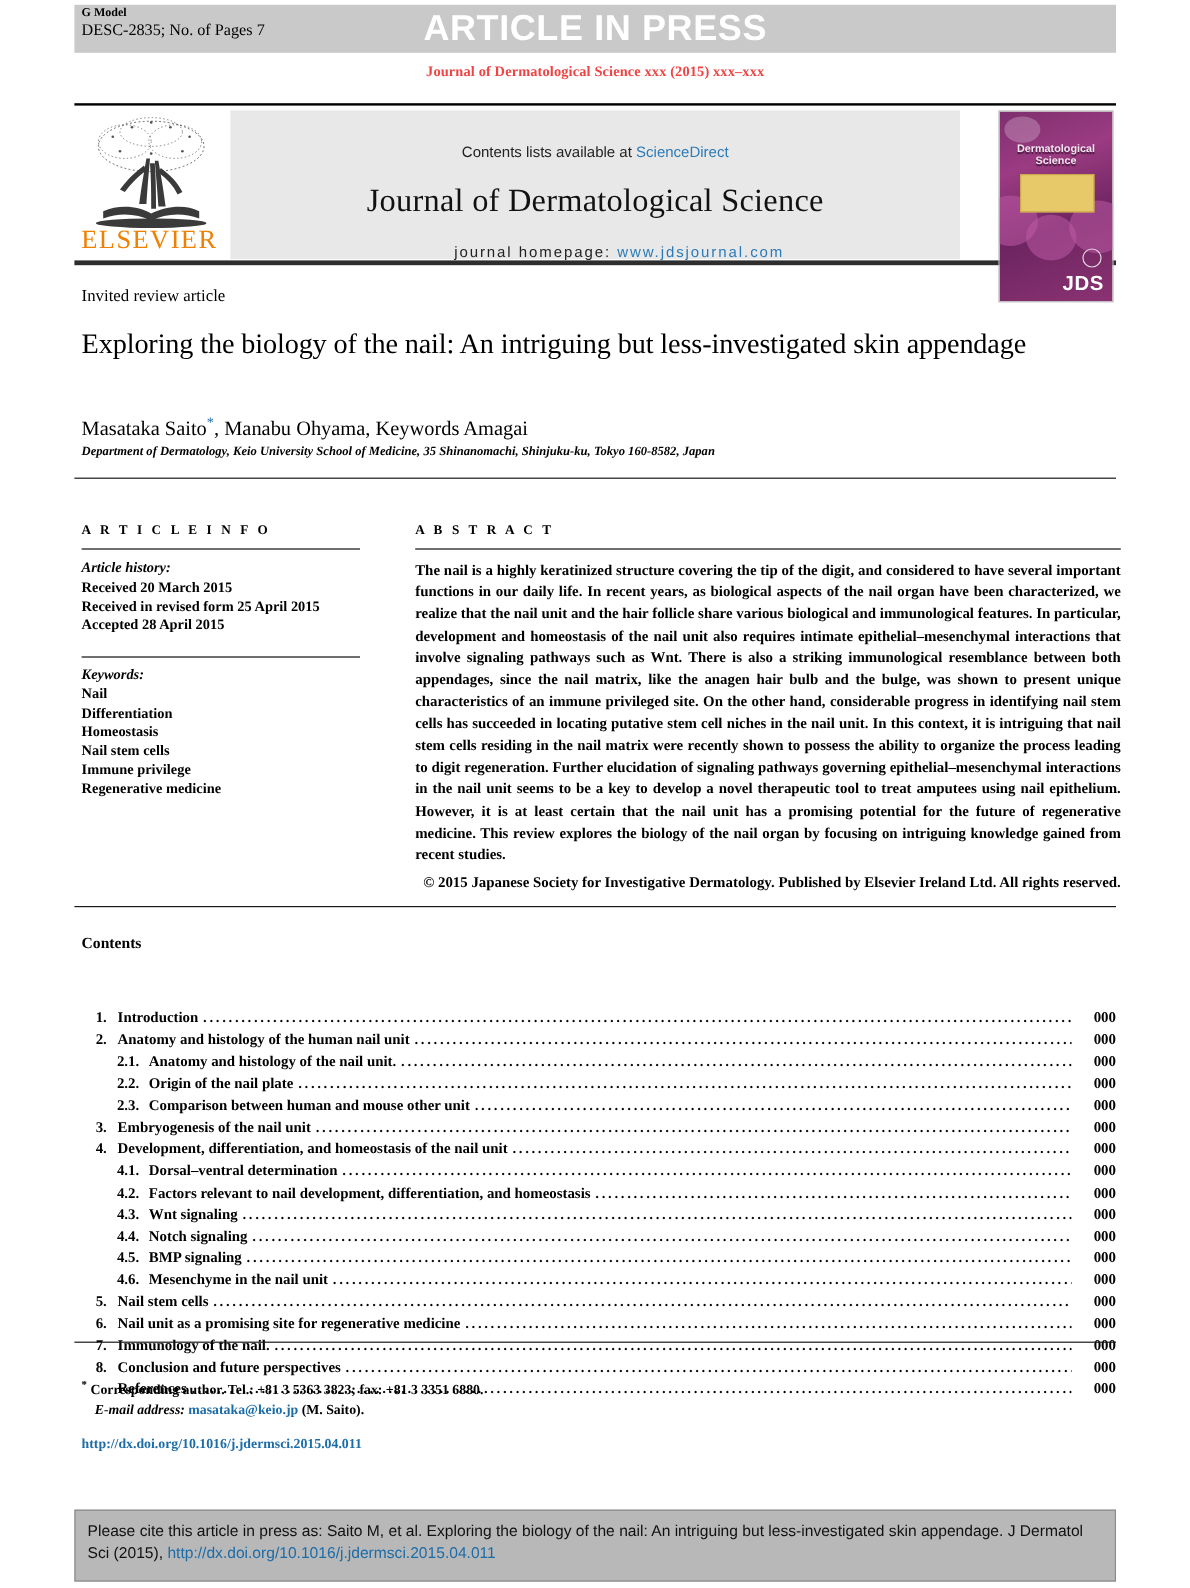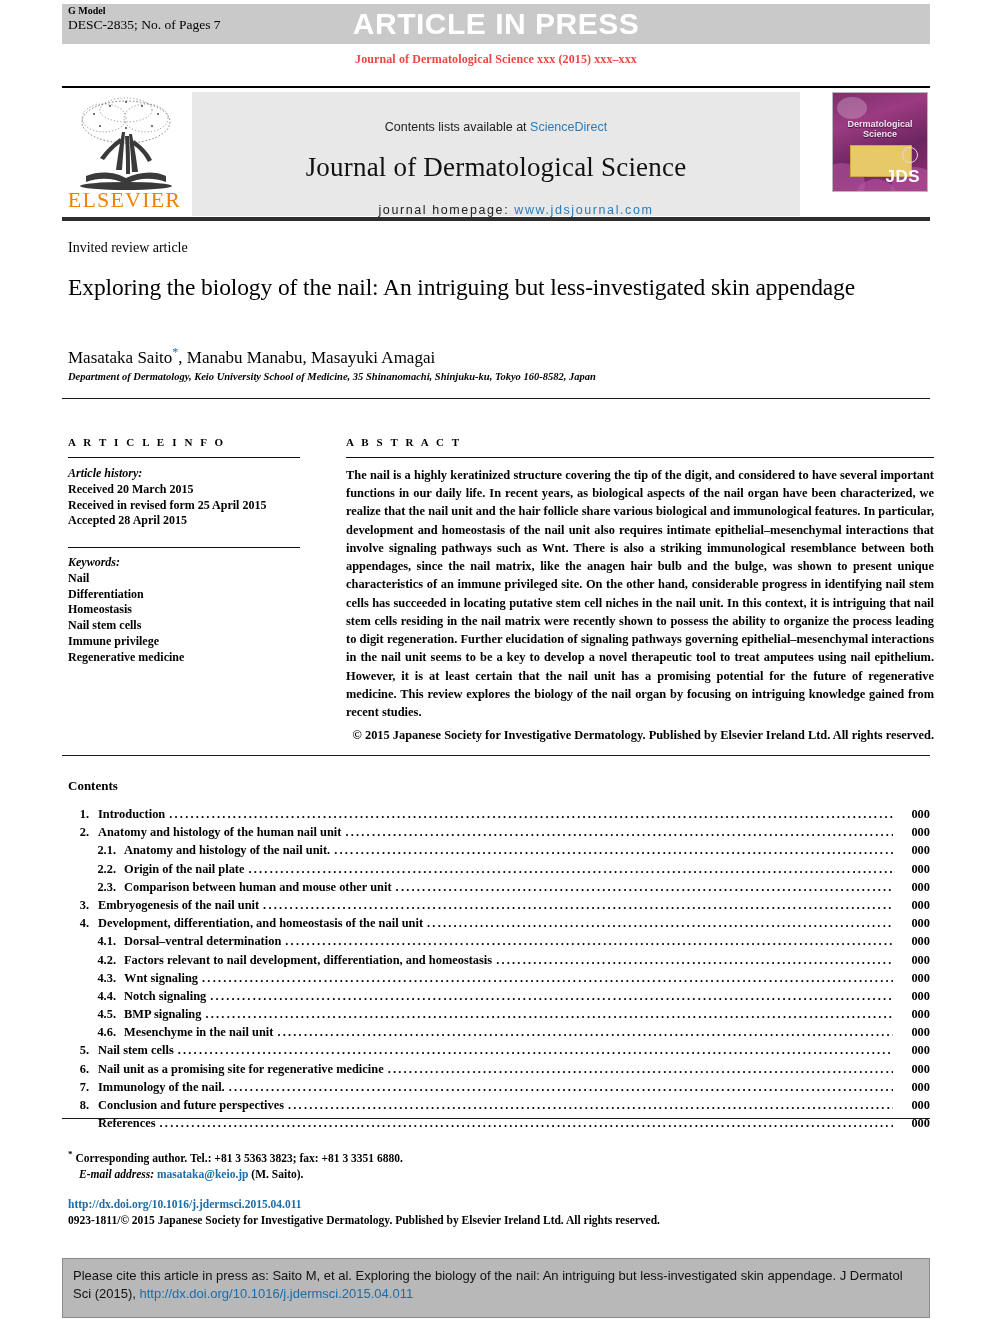--- a/index.html
+++ b/index.html
@@ -103,21 +103,21 @@
     font-family: "Liberation Sans", sans-serif;
     font-size: 12.5px;
     letter-spacing: 1.6px;
     color: #222;
     margin-left: 40px;
   }
   .mast-home .url { color: #2b7bb9; }
   .mast-cover {
     position: absolute;
     right: 2px; top: 4px;
-    width: 96px; height: 100px;
+    width: 96px; height: 160px;
     background: linear-gradient(160deg, #7d2f6e 0%, #9c3b82 28%, #6d2560 60%, #8b3273 100%);
     border: 1px solid #b9b9b9;
     overflow: hidden;
   }
   .cover-blob {
     position: absolute;
     border-radius: 50%;
     background: rgba(190, 90, 165, 0.55);
   }
   .cover-jtitle {
@@ -273,21 +273,21 @@
     line-height: 1.0;
     height: 18.2px;
   }
   .toc-num {
     width: 30px;
     text-align: right;
     padding-right: 9px;
     flex: none;
   }
   .toc-row.sub .toc-num { width: 56px; padding-right: 8px; }
-  .toc-label { flex: none; white-space: nowrap; }
+  .toc-label { flex: none; white-space: nowrap; margin-top: 34px; }
   .toc-dots {
     flex: 1 1 auto;
     overflow: hidden;
     white-space: nowrap;
     margin: 0 3px 0 4px;
     letter-spacing: 2.2px;
     font-weight: bold;
   }
   .toc-page { flex: none; width: 34px; text-align: right; }
   .rule-after-toc {
@@ -399,21 +399,21 @@
     </div>
     <div class="cover-panel"></div>
     <div class="cover-seal"></div>
     <div class="cover-jds">JDS</div>
   </div>
 </div>
 
 <div class="kind">Invited review article</div>
 <div class="art-title">Exploring the biology of the nail: An intriguing but less-investigated skin appendage</div>
 <div class="authors">
-  <span>Masataka Saito</span><span class="star">*</span><span>, Manabu Manabu, Masayuki Amagai</span>
+  <span>Masataka Saito</span><span class="star">*</span><span>, Manabu Ohyama, Keywords Amagai</span>
 </div>
 <div class="affil">Department of Dermatology, Keio University School of Medicine, 35 Shinanomachi, Shinjuku-ku, Tokyo 160-8582, Japan</div>
 <div class="rule-after-title"></div>
 
 <div class="col-info">
   <div class="sec-head">A R T I C L E   I N F O</div>
   <div class="hrule"></div>
   <div class="info-label">Article history:</div>
   <div class="info-line">Received 20 March 2015</div>
   <div class="info-line">Received in revised form 25 April 2015</div>
@@ -557,20 +557,19 @@
     <span class="star">*</span>
     <span>Corresponding author. Tel.: +81 3 5363 3823; fax: +81 3 3351 6880.</span>
   </div>
   <div style="padding-left:11px;">
     <span class="ital">E-mail address:</span>
     <span class="link">masataka@keio.jp</span><span> (M. Saito).</span>
   </div>
 </div>
 <div class="doi-block">
   <div class="link">http://dx.doi.org/10.1016/j.jdermsci.2015.04.011</div>
-  <div>0923-1811/© 2015 Japanese Society for Investigative Dermatology. Published by Elsevier Ireland Ltd. All rights reserved.</div>
 </div>
 
 <div class="cite-box">
   <div class="cite-inner">
     <span>Please cite this article in press as: Saito M, et al. Exploring the biology of the nail: An intriguing but less-investigated skin appendage. J Dermatol Sci (2015), </span><span class="link">http://dx.doi.org/10.1016/j.jdermsci.2015.04.011</span>
   </div>
 </div>
 
 </body></html>

